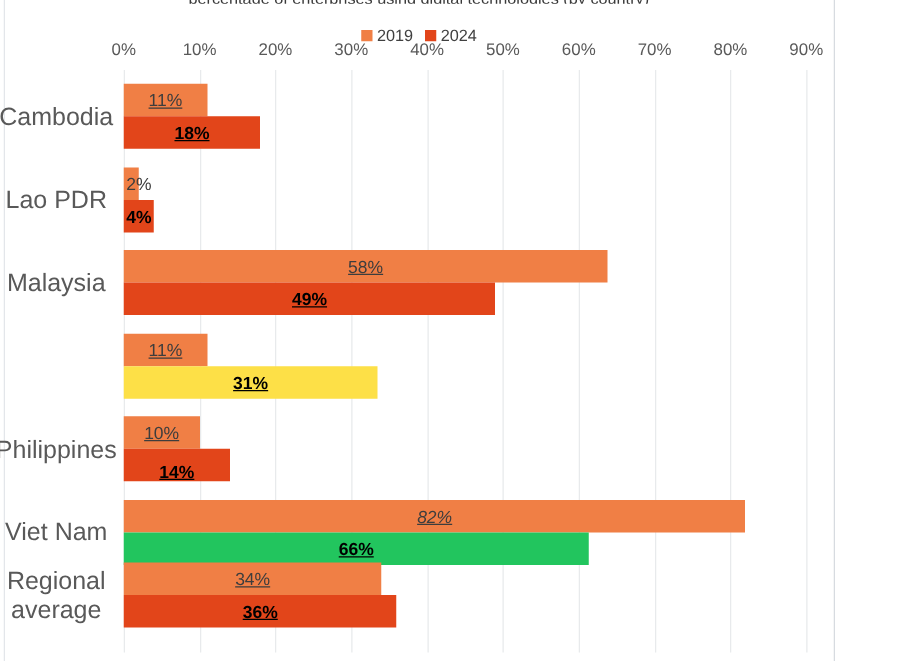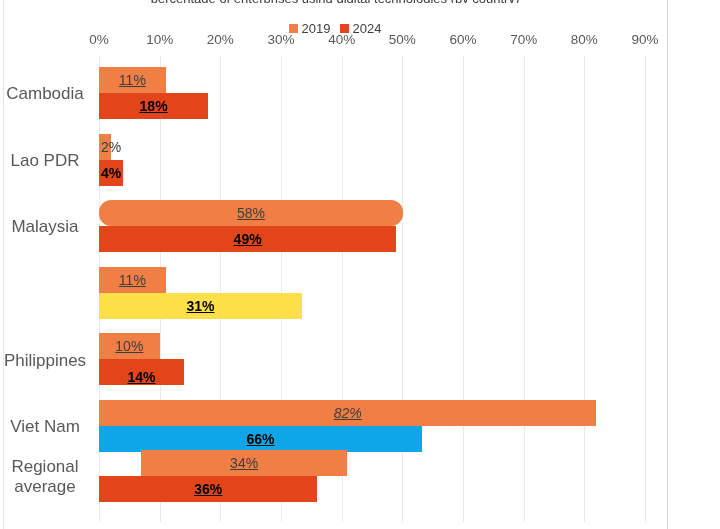--- a/index.html
+++ b/index.html
@@ -94,21 +94,21 @@
     height: 56px;
   }
   .cat-label {
     position: absolute;
     left: 0; top: 0;
     width: 90px; height: 56px;
     display: flex;
     flex-direction: column;
     align-items: center;
     justify-content: center;
-    font-size: 17px;
+    font-size: 20px;
     color: #595959;
     line-height: 1.15;
     text-align: center;
   }
   .bar-wrap {
     position: absolute;
     left: 99px; top: 0;
     width: 546px; height: 56px;
   }
   .bar {
@@ -207,21 +207,21 @@
           <div class="bar y2024 tiny" style="width: 24.2667px; left: 0px; background: rgb(226, 69, 26);">
             <span class="bar-value">4%</span>
           </div>
         </div>
       </div>
       <div class="row" style="top: 143.143px;">
         <div class="cat-label">
           <span>Malaysia</span>
         </div>
         <div class="bar-wrap">
-          <div class="bar y2019" style="width: 304px; left: 0px; background: rgb(240, 127, 69); border-radius: 12px;">
+          <div class="bar y2019" style="width: 387px; left: 0px; background: rgb(240, 127, 69);">
             <span class="bar-value">58%</span>
           </div>
           <div class="bar y2024" style="width: 297.267px; left: 0px; background: rgb(226, 69, 26);">
             <span class="bar-value">49%</span>
           </div>
         </div>
       </div>
       <div class="row" style="top: 209.714px;">
         <div class="bar-wrap">
           <div class="bar y2019" style="width: 66.7333px; left: 0px; background: rgb(240, 127, 69);">
@@ -246,32 +246,32 @@
         </div>
       </div>
       <div class="row" style="top: 342.857px;">
         <div class="cat-label">
           <span>Viet Nam</span>
         </div>
         <div class="bar-wrap">
           <div class="bar y2019" style="width: 497.467px; left: 0px; background: rgb(240, 127, 69); font-style: italic;">
             <span class="bar-value">82%</span>
           </div>
-          <div class="bar y2024" style="width: 323px; left: 0px; background: #0ea5e9;">
+          <div class="bar y2024" style="width: 372px; left: 0px; background: #22c55e;">
             <span class="bar-value">66%</span>
           </div>
         </div>
       </div>
       <div class="row" style="top: 393px;">
         <div class="cat-label">
           <span>Regional</span>
           <span>average</span>
         </div>
         <div class="bar-wrap">
-          <div class="bar y2019" style="width: 206.267px; left: 0px; background: rgb(240, 127, 69); margin-left: 42px;">
+          <div class="bar y2019" style="width: 206.267px; left: 0px; background: rgb(240, 127, 69);">
             <span class="bar-value">34%</span>
           </div>
           <div class="bar y2024" style="width: 218.4px; left: 0px; background: rgb(226, 69, 26);">
             <span class="bar-value">36%</span>
           </div>
         </div>
       </div>
     </div>
 
 </div>

